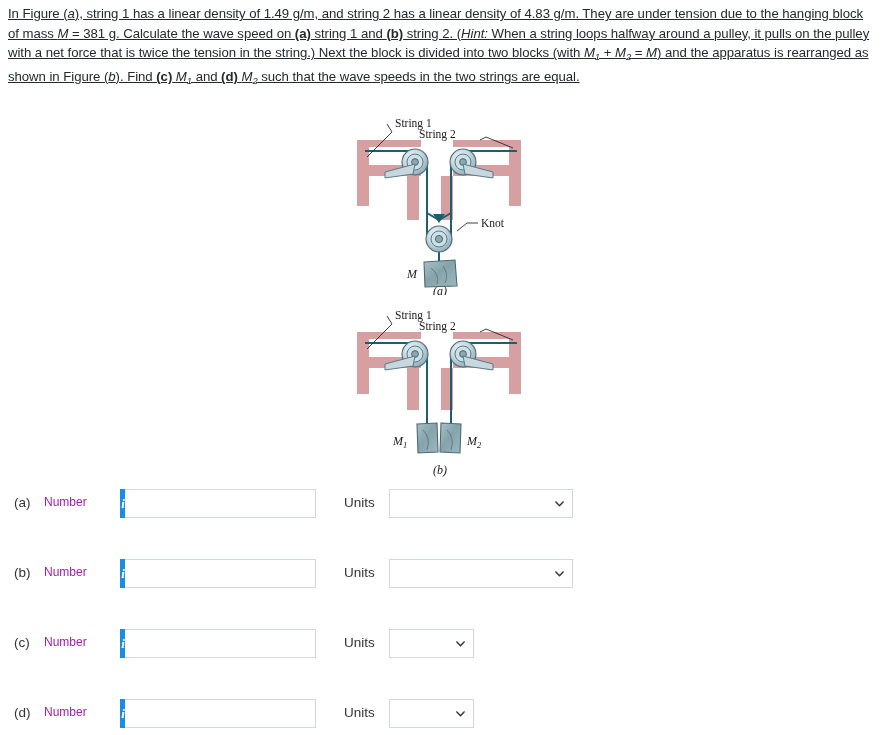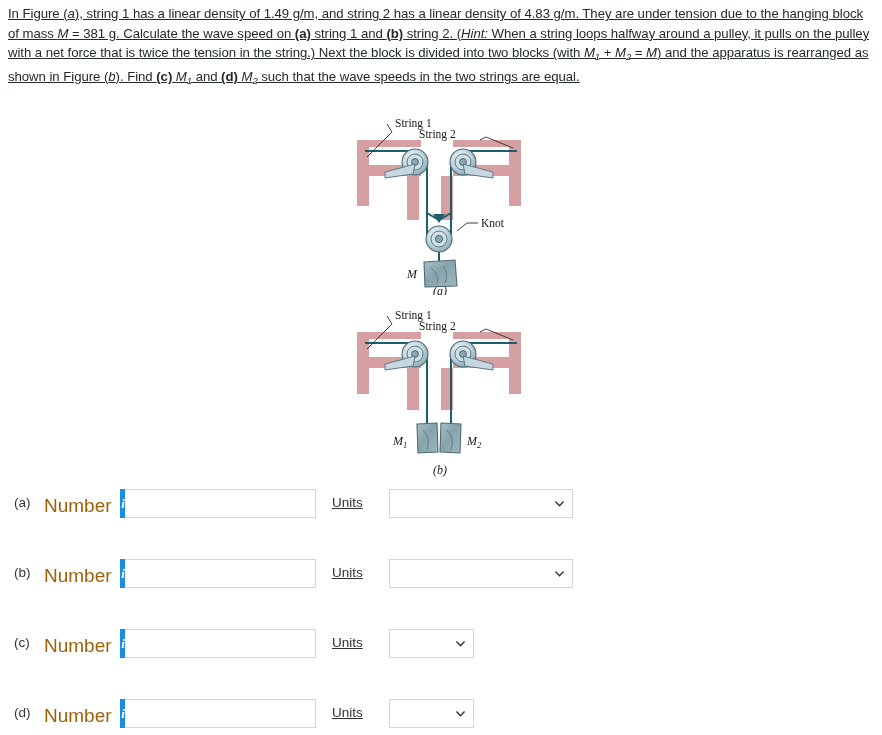--- a/index.html
+++ b/index.html
@@ -69,22 +69,22 @@
     left: 14px;
     top: 6px;
     width: 30px;
     font-size: 13.5px;
     color: #333333;
   }
   .row-number-label {
     position: absolute;
     left: 44px;
     top: 6px;
-    font-size: 19px;
-    color: #a16207;
+    font-size: 12px;
+    color: #a21caf;
   }
   .input-group {
     position: absolute;
     left: 120px;
     top: 0;
     width: 196px;
     height: 29px;
     display: flex;
     align-items: stretch;
   }
@@ -111,25 +111,24 @@
     background: #ffffff;
     font-size: 13px;
     padding: 0 7px;
     box-sizing: border-box;
     outline: none;
     font-family: "Liberation Sans", sans-serif;
     color: #333;
   }
   .units-label {
     position: absolute;
-    left: 332px;
+    left: 344px;
     top: 6px;
     font-size: 13.5px;
     color: #333333;
-    text-decoration: underline;
   }
   .units-select-wrap {
     position: absolute;
     top: 0;
     height: 29px;
   }
   .units-select-wrap.wide { left: 389px; width: 184px; }
   .units-select-wrap.narrow { left: 389px; width: 85px; }
   .units-select {
     width: 100%;

